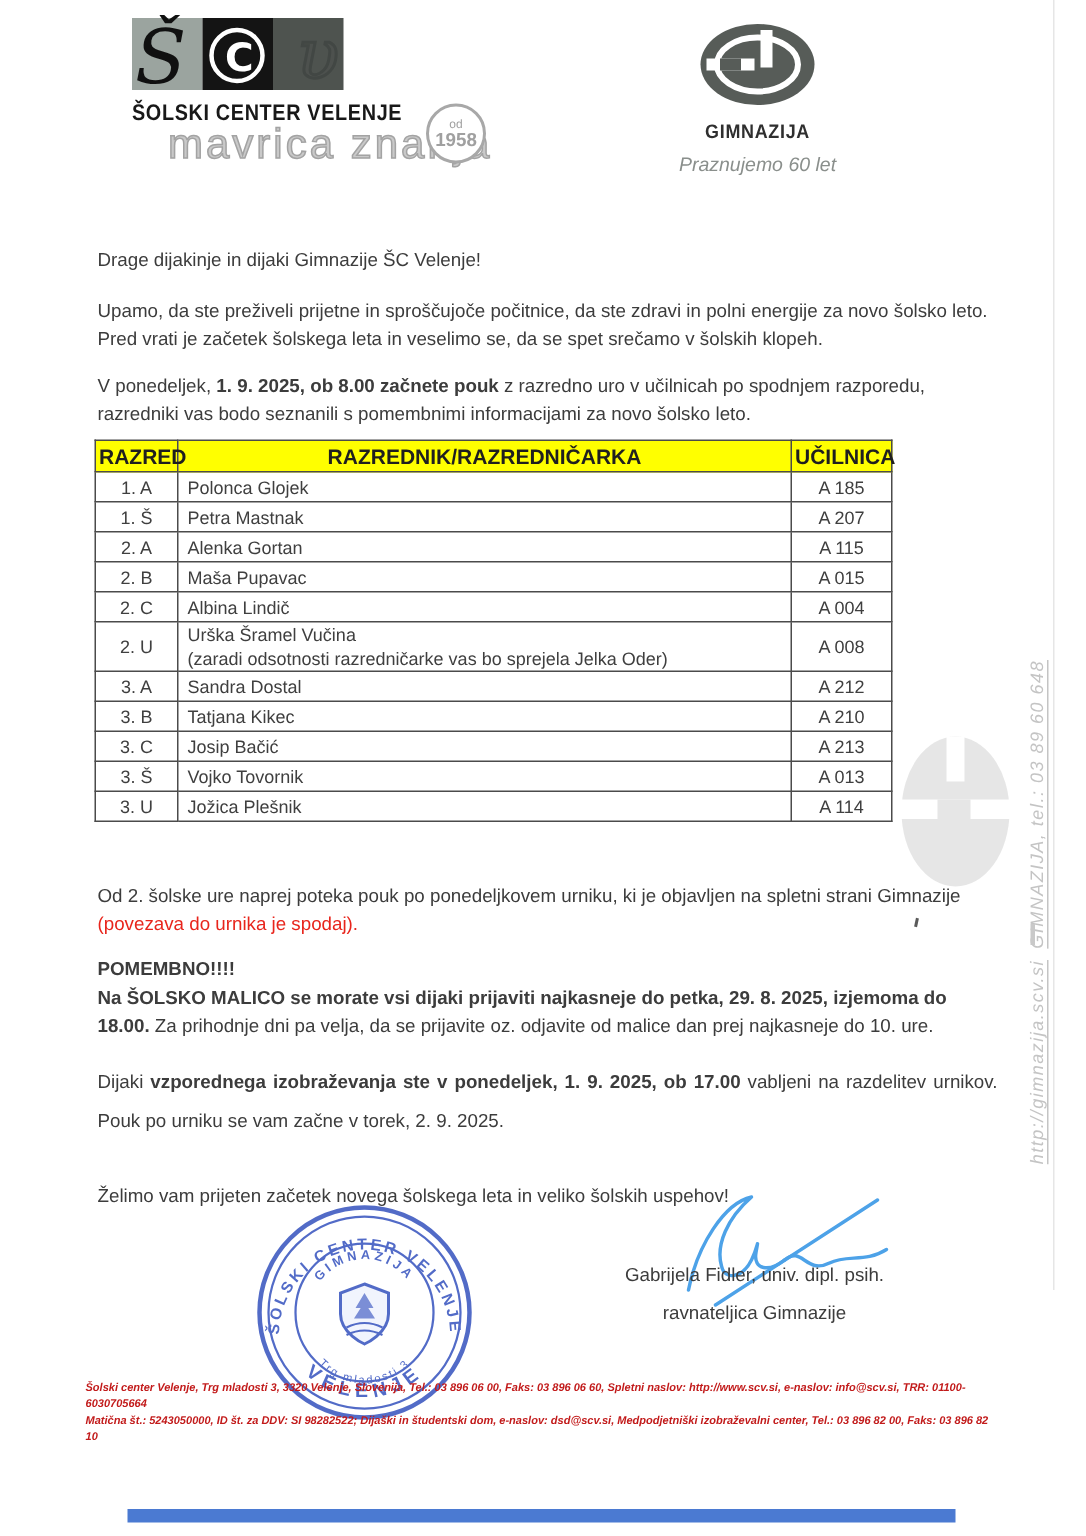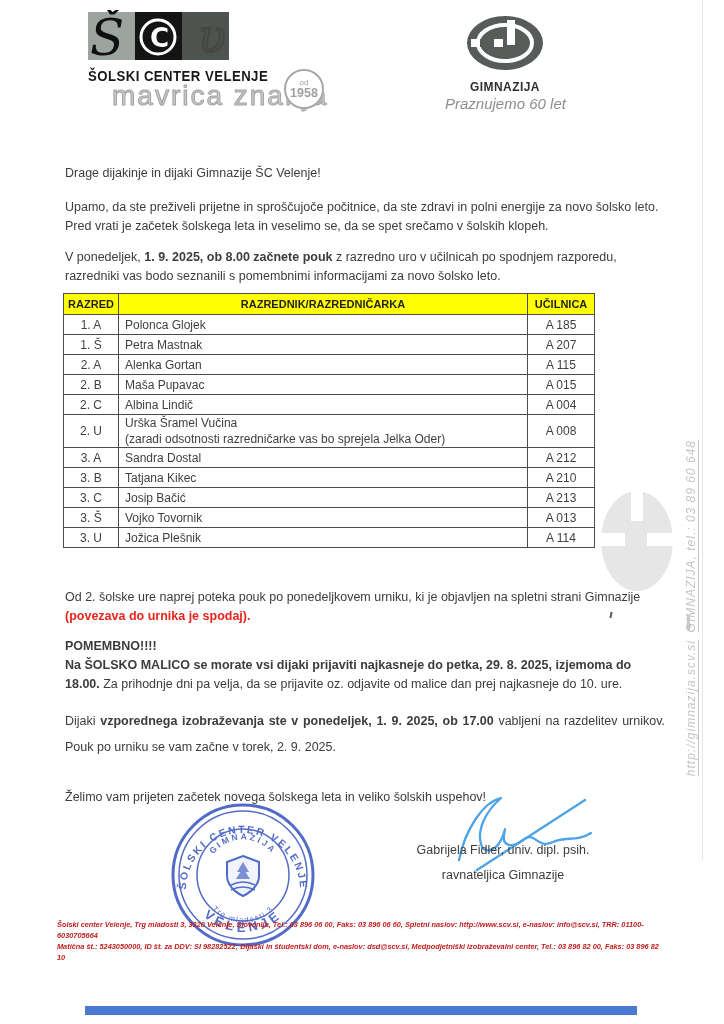--- a/index.html
+++ b/index.html
@@ -1,42 +1,42 @@
 <!DOCTYPE html>
 <html><head>
 <meta charset="utf-8">
 <style>
   html,body{margin:0;padding:0;background:#ffffff;}
   .page{position:relative;width:724px;height:1024px;background:#ffffff;overflow:hidden;
         font-family:"Liberation Sans",sans-serif;color:#3c3c3c;}
   .abs{position:absolute;}
   .txt{position:absolute;font-size:12.5px;line-height:19px;width:600px;}
   .b{font-weight:bold;}
-  .red{color:#e8251c;font-weight:bold;}
+  .red{color:#e8251c;}
   .justify{text-align:justify;}
 
   
   .scv-name{position:absolute;left:88px;top:67px;font-size:15px;font-weight:bold;color:#181818;
             transform:scaleX(.88);transform-origin:left;letter-spacing:.5px;white-space:nowrap;}
   .tagline{position:absolute;left:112px;top:80px;font-size:28px;color:#c9c9c9;
            -webkit-text-stroke:1px #a3a3a3;letter-spacing:2px;white-space:nowrap;}
   .badge{position:absolute;left:284px;top:69px;width:36px;height:36px;border:2px solid #a8a8a8;
          border-radius:50%;color:#a0a0a0;display:flex;flex-direction:column;align-items:center;
          justify-content:center;line-height:1;background:#fff;}
   .badge .sm{font-size:8px;text-align:center;}
   .badge .yr{font-size:12.5px;font-weight:bold;}
   .gim-block{position:absolute;left:445px;top:15px;width:120px;text-align:center;}
   .gim-name{font-size:13px;font-weight:bold;color:#2f2f2f;transform:scaleX(.92);letter-spacing:.5px;margin-top:2px;}
-  .gim-sub{font-size:15px;font-style:italic;color:#8a8f8c;margin-top:1px;white-space:nowrap;}
+  .gim-sub{font-size:13px;font-style:italic;color:#8a8f8c;margin-top:7px;white-space:nowrap;}
 
   
   .rtable{position:absolute;left:63px;top:293px;border-collapse:collapse;table-layout:fixed;
           width:530px;font-size:12px;color:#3f3f3f;}
   .rtable th,.rtable td{border:1px solid #4b4b4b;padding:0 6px;line-height:16px;}
-  .rtable th{background:#ffff00;height:20px;font-size:11px;color:#1f1f1f;text-align:center;padding:0 2px;}
+  .rtable th{background:#ffff00;height:20px;font-size:14px;color:#1f1f1f;text-align:center;padding:0 2px;}
   .rtable td{height:19px;}
   .c-class{width:50px;text-align:center;}
   .c-teacher{width:404px;text-align:left;}
   .c-room{width:62px;text-align:center;}
 
   
   .sig-name{position:absolute;left:398px;top:843px;width:210px;text-align:center;font-size:12.5px;}
   .sig-role{position:absolute;left:398px;top:868px;width:210px;text-align:center;font-size:12.5px;}
 
   

